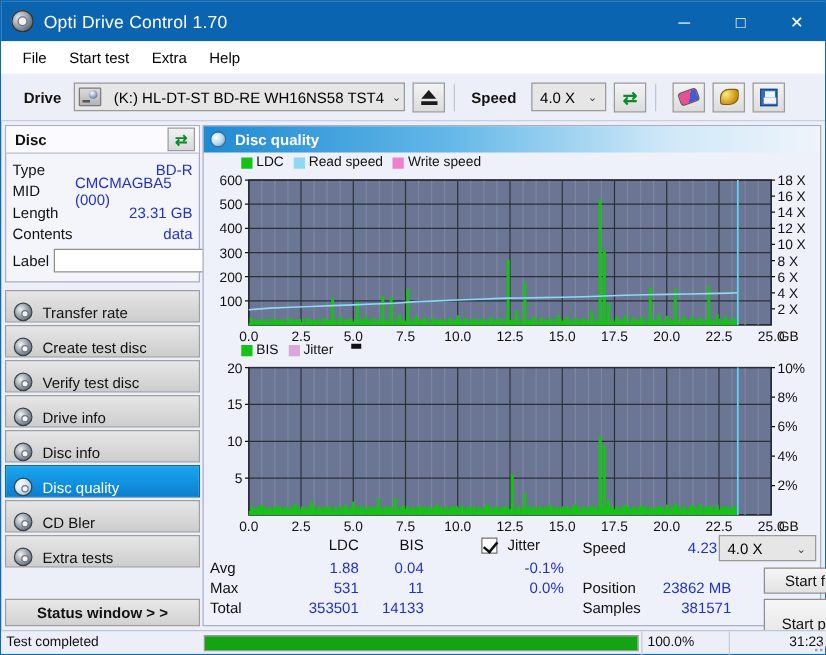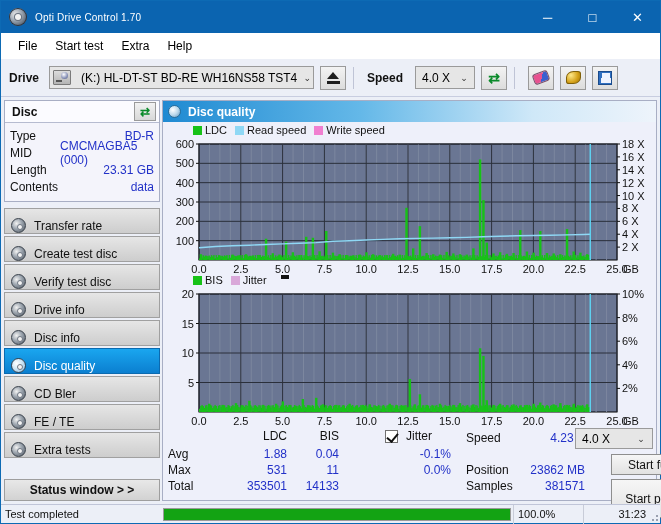--- a/index.html
+++ b/index.html
@@ -34,21 +34,21 @@
     box-shadow: inset 0 0 0 1px #2a3340;
     position: relative;
   }
   .title-icon::after {
     content: "";
     position: absolute; left: 6px; top: 6px;
     width: 6px; height: 6px; border-radius: 50%;
     background: #f2f2f2; box-shadow: 0 0 0 1px #6a7380;
   }
   .title-text {
-    font-size: 10px;
+    font-size: 14px;
     letter-spacing: .2px;
   }
   .win-btns { margin-left: auto; display: flex; height: 32px; }
   .win-btn {
     width: 45px; height: 32px;
     display: flex; align-items: center; justify-content: center;
     color: #fff; font-size: 13px;
   }
 
   
@@ -65,21 +65,21 @@
     font-size: 12px;
     color: #000;
   }
 
   
   .toolbar {
     height: 38px;
     background: #eceff7;
     display: flex;
     align-items: center;
-    padding: 0 2px;
+    padding: 0 12px;
     border-bottom: 1px solid #c8cde0;
   }
   .tb-label { font-size: 12px; font-weight: bold; color: #111; margin: 0 10px 0 6px; }
   .combo {
     height: 23px;
     background: #e6e6e6;
     border: 1px solid #9a9a9a;
     display: flex; align-items: center;
     font-size: 12px;
     color: #000;
@@ -301,21 +301,21 @@
   .sb-cell { height:19px; display:flex; align-items:center; padding:0 4px; }
   .sb-text { width:160px; color:#111; }
   .sb-prog {
     width: 352px; padding:0 2px;
   }
   .prog-outer {
     width:100%; height:13px; background:#f2f2f2; border:1px solid #9a9a9a;
   }
   .prog-inner { height:100%; background:#13a313; }
   .sb-pct { width:70px; color:#111; border-left:1px solid #c8ccd8; }
-  .sb-time { flex:1; color:#111; justify-content:flex-end; border-left:1px solid #c8ccd8; padding-right:14px; }
+  .sb-time { flex:1; color:#111; justify-content:flex-end; border-left:1px solid #c8ccd8; padding-right:1px; }
   .grip { position:absolute; right:2px; bottom:2px; width:10px; height:10px; }
   .grip i { position:absolute; width:2px;height:2px;background:#9aa0b0; }
 </style>
 </head>
 <body>
 
 <div id="app">
 
   <div class="titlebar">
     <div class="title-icon"></div>
@@ -386,20 +386,27 @@
             <span class="v">CMCMAGBA5 (000)</span>
           </div>
           <div class="drow">
             <span class="k">Length</span>
             <span class="v">23.31 GB</span>
           </div>
           <div class="drow">
             <span class="k">Contents</span>
             <span class="v">data</span>
           </div>
+          <div class="label-row">
+            <span class="k">Label</span>
+            <input class="label-input" type="text" placeholder="" style="">
+            <span class="label-btn">
+              <span class="cd-glyph"></span>
+            </span>
+          </div>
         </div>
       </div>
 
       <div class="navlist">
         <div class="nav-btn">
           <span class="nav-ico"></span>
           <span>Transfer rate</span>
         </div>
         <div class="nav-btn">
           <span class="nav-ico"></span>
@@ -417,24 +424,20 @@
           <span class="nav-ico"></span>
           <span>Disc info</span>
         </div>
         <div class="nav-btn active">
           <span class="nav-ico"></span>
           <span>Disc quality</span>
         </div>
         <div class="nav-btn">
           <span class="nav-ico"></span>
           <span>CD Bler</span>
-        </div>
-        <div class="nav-btn">
-          <span class="nav-ico"></span>
-          <span>FE / TE</span>
         </div>
         <div class="nav-btn">
           <span class="nav-ico"></span>
           <span>Extra tests</span>
         </div>
       </div>
 
       <div class="sb-spacer"></div>
       <div class="status-win">Status window &gt; &gt;</div>
     </div>

